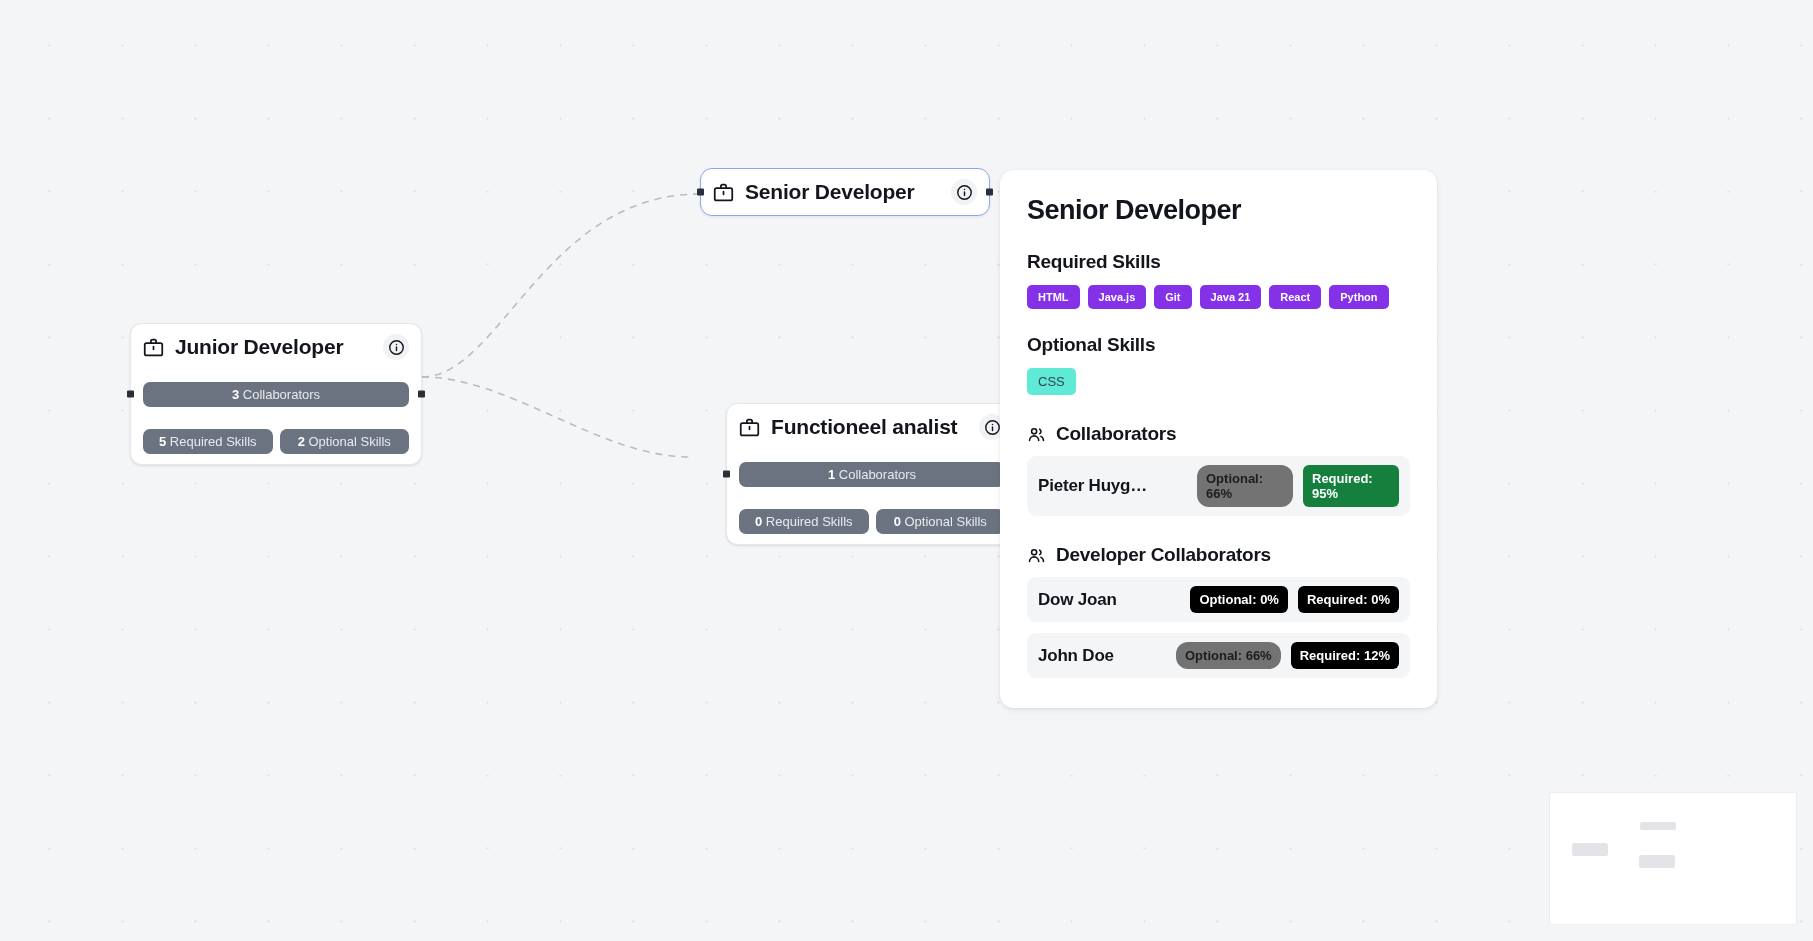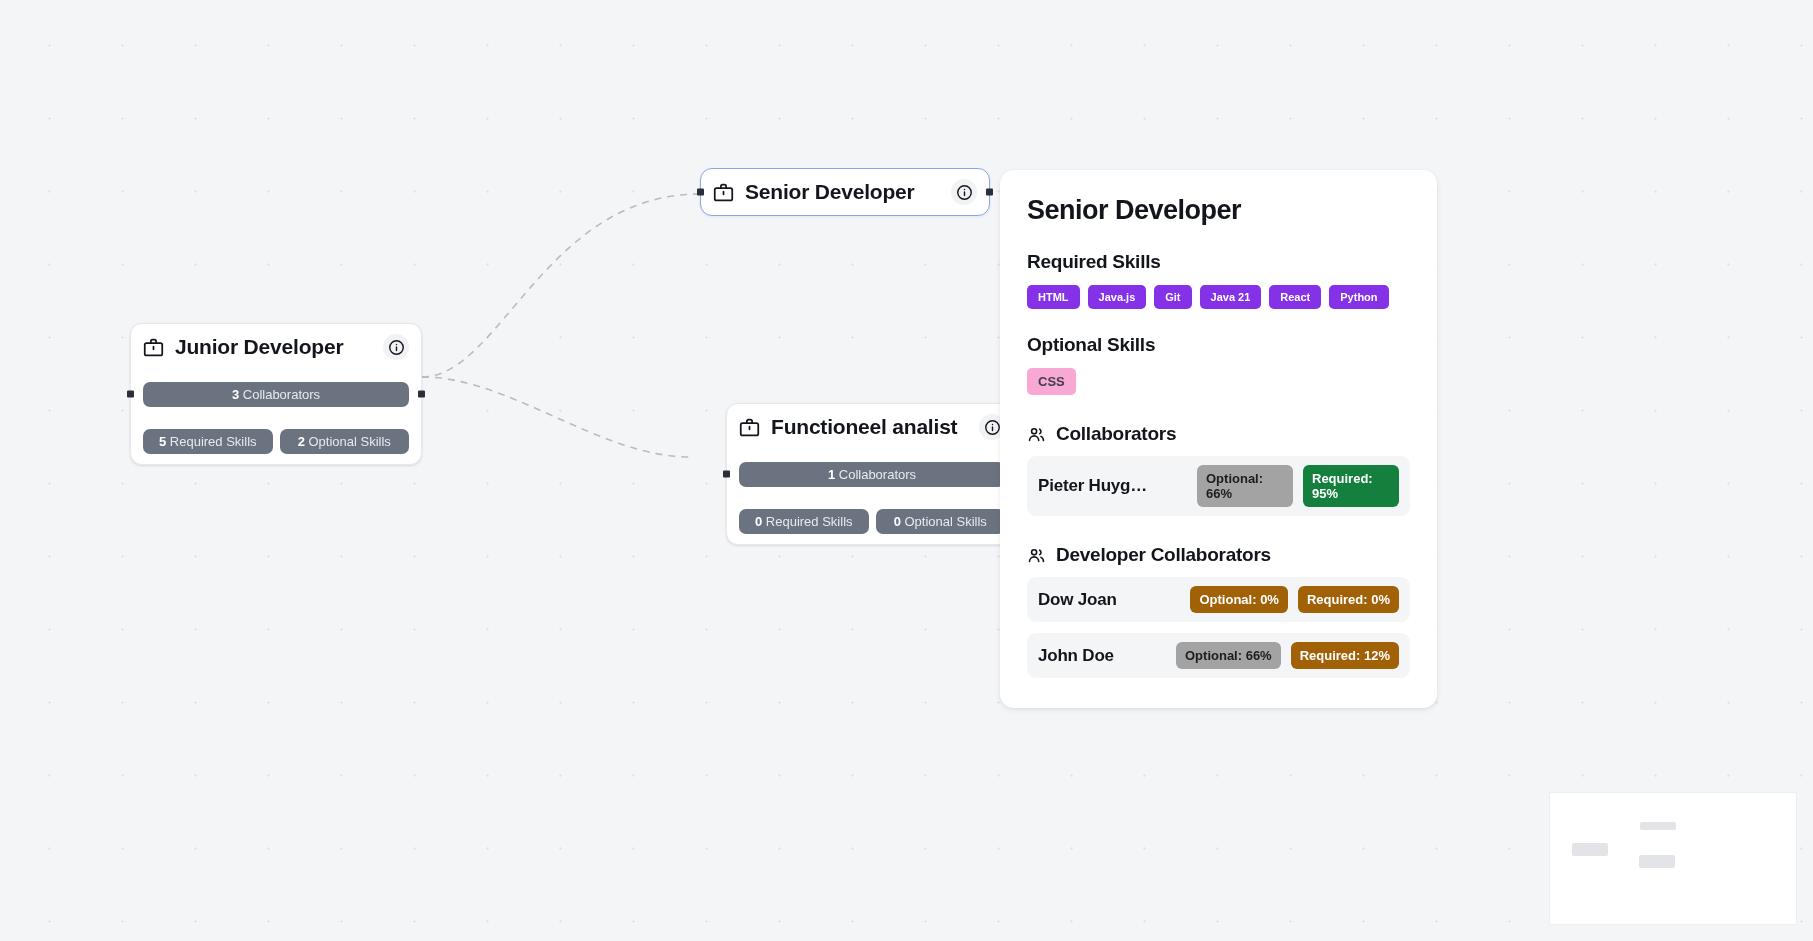--- a/index.html
+++ b/index.html
@@ -131,24 +131,24 @@
   .chip-req {
     background: #8431e8;
     color: #ffffff;
     font-size: 11px;
     font-weight: 700;
     border-radius: 5px;
     padding: 6px 11px;
     cursor: pointer;
   }
   .chip-opt {
-    background: #f9a8d4;
+    background: #5eead4;
     color: #3b4150;
     font-size: 13px;
-    font-weight: 700;
+    font-weight: 400;
     border-radius: 5px;
     padding: 6px 11px;
     cursor: pointer;
   }
 
   .person-row {
     display: flex;
     align-items: center;
     gap: 10px;
     background: #f4f5f7;
@@ -170,23 +170,23 @@
   }
   .pct {
     font-size: 13px;
     font-weight: 700;
     border-radius: 6px;
     padding: 6px 9px;
     white-space: normal;
     cursor: pointer;
   }
   .pct.wrap { max-width: 96px; }
-  .pct.amber { background: #a3a3a3; color: #1d1d1d; }
+  .pct.amber { background: #737373; color: #1d1d1d; border-radius: 12px; }
   .pct.green { background: #15803d; color: #ffffff; }
-  .pct.red   { background: #a16207; color: #ffffff; }
+  .pct.red   { background: #000000; color: #ffffff; }
 
   
   #minimap {
     position: absolute;
     left: 1549px;
     top: 792px;
     width: 248px;
     height: 133px;
     background: #ffffff;
     border: 1px solid #eceef1;

